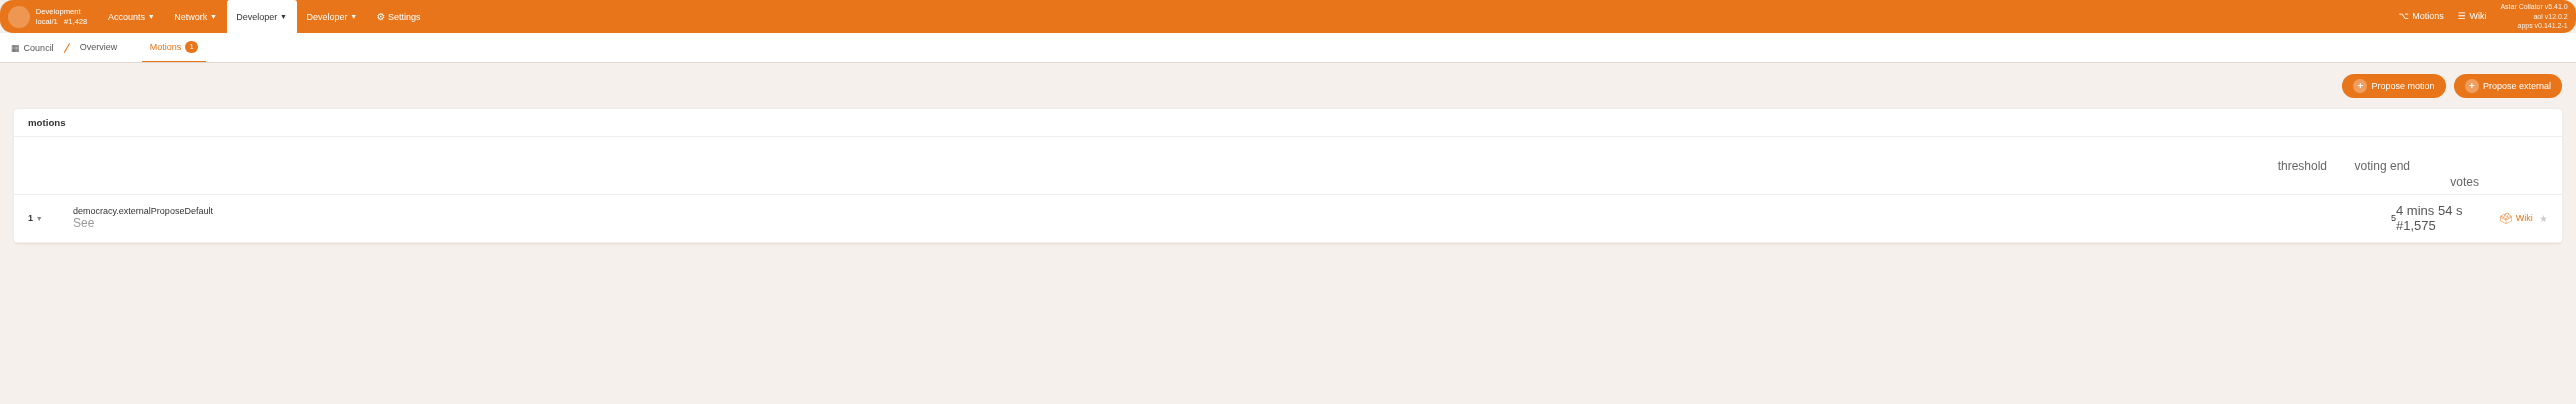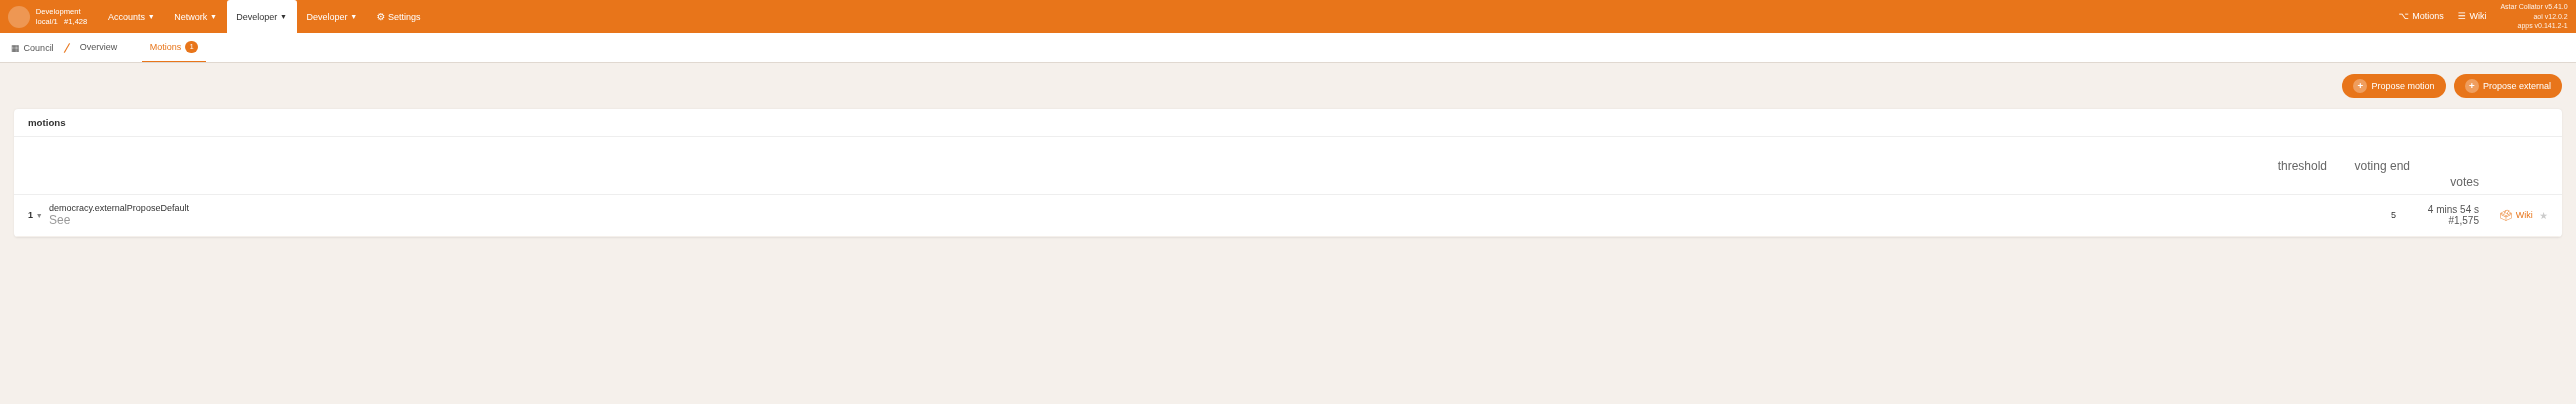--- a/index.html
+++ b/index.html
@@ -7,20 +7,21 @@
 
     
     .top-nav {
       background: #e8751a;
       display: flex;
       align-items: center;
       height: 33px;
       padding: 0 8.3px;
       color: white;
       position: relative;
+      border-radius: 13px;
     }
     .nav-brand {
       display: flex;
       align-items: center;
       gap: 5.5px;
       margin-right: 11px;
     }
     .nav-brand-avatar {
       width: 22px;
       height: 22px;
@@ -220,25 +221,25 @@
       color: #333;
       display: flex;
       align-items: center;
       gap: 2.8px;
     }
     .motion-expand {
       font-size: 7px;
       color: #888;
       cursor: pointer;
     }
-    .motion-info { flex: 1; }
+    .motion-info { flex: 1; margin-left: 24px; }
     .motion-name { font-weight: 500; color: #333; }
     .motion-sub { font-size: 12px; color: #999; }
     .motion-threshold { width: 62px; text-align: right; font-weight: 500; color: #333; }
-    .motion-voting-end { width: 83px; text-align: right; font-size: 10px; color: #555; }
+    .motion-voting-end { width: 83px; font-size: 13px; color: #555; }
     .motion-votes-col { width: 69px; text-align: right; }
     .motion-vote-btn {
       display: inline-flex;
       align-items: center;
       gap: 2.8px;
       background: none;
       border: none;
       color: #e8751a;
       font-size: 9px;
       cursor: pointer;

